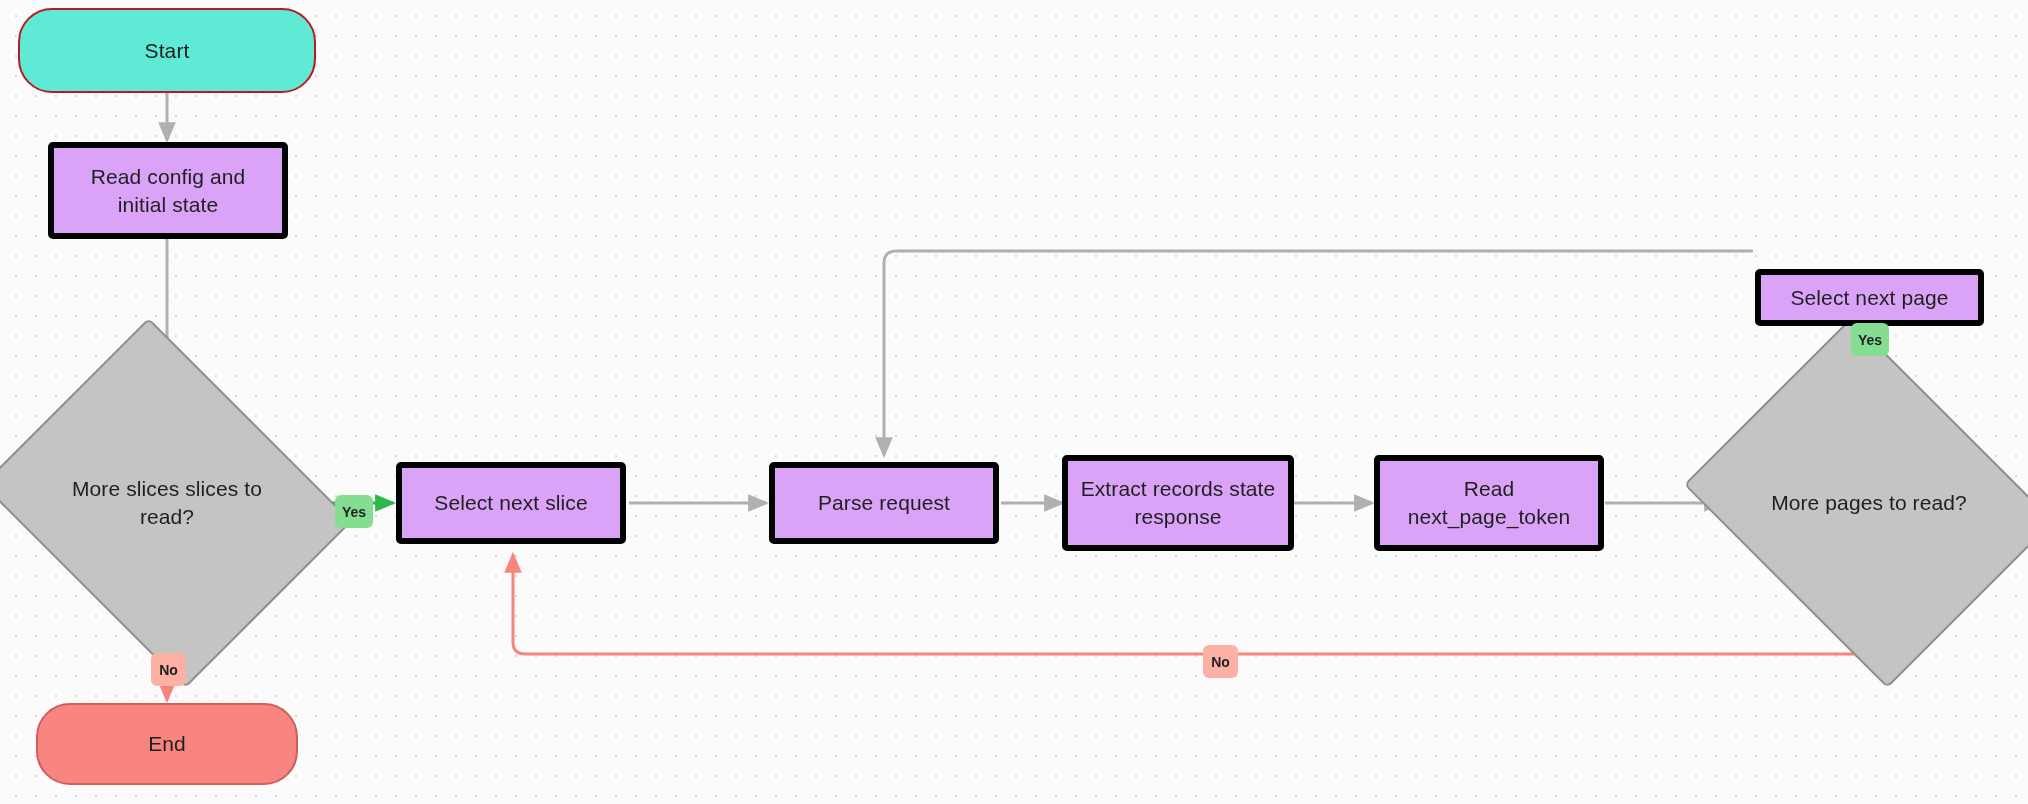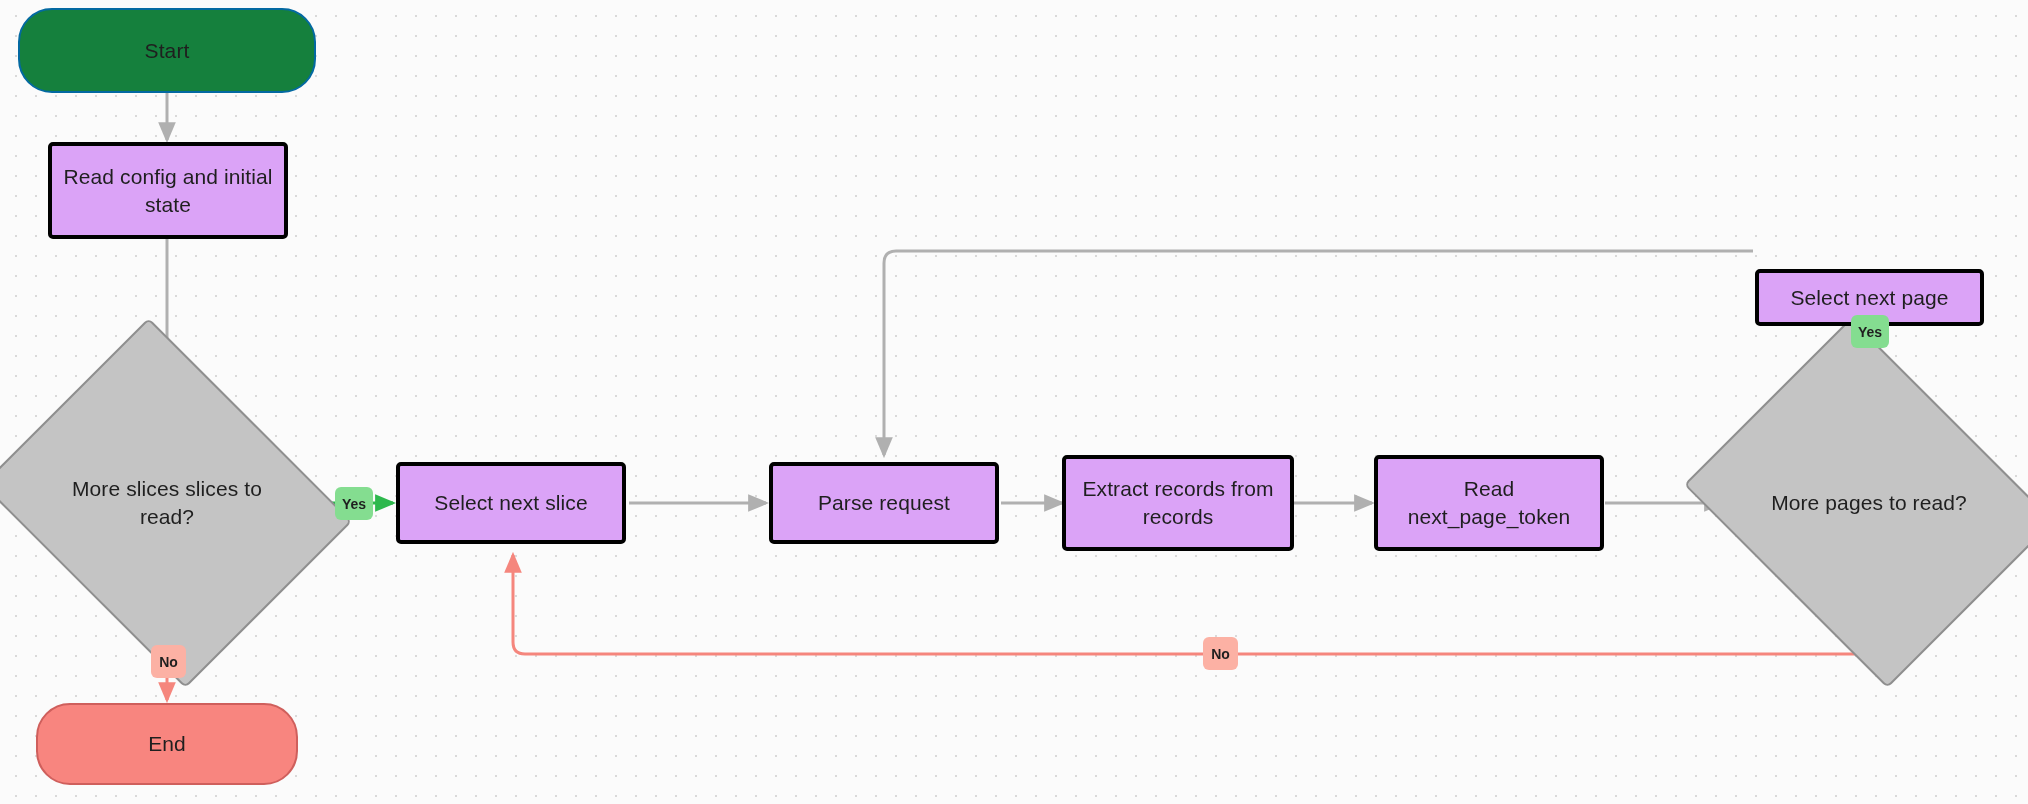--- a/index.html
+++ b/index.html
@@ -44,30 +44,30 @@
     line-height: 1.32;
     letter-spacing: 0.1px;
     padding: 4px 10px;
     z-index: 3;
   }
 
   .node-terminal {
     border-radius: 34px;
   }
   .node-start {
-    background: #15803d;
-    border: 2px solid #0369a1;
+    background: #5eead4;
+    border: 2px solid #b91c1c;
   }
   .node-end {
     background: #f8857f;
     border: 2px solid #cf5f5c;
   }
   .node-process {
     background: #dba3f7;
-    border: 4px solid #000000;
+    border: 6px solid #000000;
     border-radius: 5px;
   }
 
   .node-decision {
     background: transparent;
     border: none;
     padding: 0;
   }
   .node-decision .diamond-shape {
     position: absolute;
@@ -92,20 +92,21 @@
     box-sizing: border-box;
     display: flex;
     align-items: center;
     justify-content: center;
     font-size: 14px;
     font-weight: bold;
     color: #1f1f1f;
     border-radius: 6px;
     padding: 3px 7px;
     z-index: 4;
+    margin-top: 8px;
   }
   .label-yes {
     background: #84dd90;
   }
   .label-no {
     background: #fcb1a4;
   }
 </style>
 </head>
 <body>
@@ -167,21 +168,21 @@
 
   <div class="node node-process" style="left:396px; top:462px; width:230px; height:82px;">
     <span>Select next slice</span>
   </div>
 
   <div class="node node-process" style="left:769px; top:462px; width:230px; height:82px;">
     <span>Parse request</span>
   </div>
 
   <div class="node node-process" style="left:1062px; top:455px; width:232px; height:96px;">
-    <span>Extract records from records</span>
+    <span>Extract records state response</span>
   </div>
 
   <div class="node node-process" style="left:1374px; top:455px; width:230px; height:96px;">
     <span>Read next_page_token</span>
   </div>
 
   <div class="node node-decision" style="left:1725px; top:385px; width:288px; height:236px;">
     <span class="diamond-shape"></span>
     <span class="diamond-label">More pages to read?</span>
   </div>

